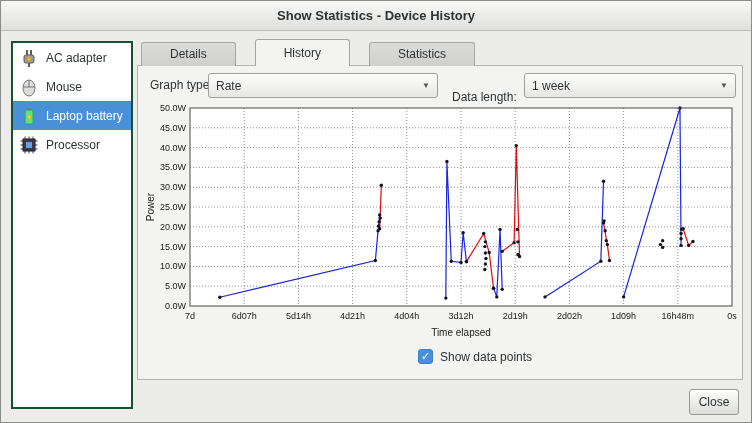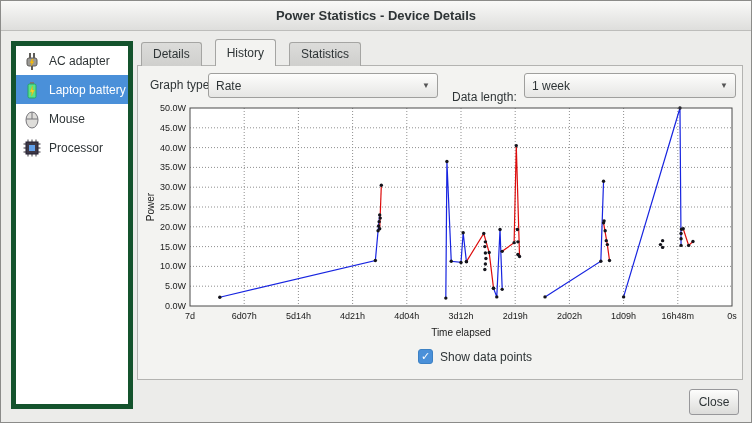--- a/index.html
+++ b/index.html
@@ -22,41 +22,41 @@
     background: linear-gradient(#f9f9f8, #dededc);
     border-bottom: 1px solid #bdbdbb;
     display: flex; align-items: center; justify-content: center;
   }
   .titlebar .title { font-weight: bold; font-size: 13px; color: #2e3436; }
 
   
   .sidebar {
     position: absolute; left: 10px; top: 40px; width: 122px; height: 368px;
     background: #ffffff;
-    border: 5px solid #14532d;
+    border: 2px solid #14532d;
     overflow: hidden;
   }
   .dev-item {
     height: 29px; display: flex; align-items: center; gap: 6px;
     padding-left: 5px; cursor: default; white-space: nowrap;
   }
   .dev-item.selected { background: #4a90d9; color: #ffffff; }
   .dev-icon { width: 22px; height: 22px; flex: 0 0 22px; display: inline-block; }
   .dev-icon svg { width: 22px; height: 22px; display: block; }
 
   
   .tabs {
     position: absolute; left: 140px; top: 38px; height: 27px;
     display: flex; align-items: flex-end; z-index: 3;
   }
   .tab {
-    height: 24px; line-height: 23px; padding: 0 11px;
+    height: 24px; line-height: 23px; padding: 0 28px;
     background: linear-gradient(#dcdcda, #cfcfcd);
     border: 1px solid #a5a5a3; border-bottom: none;
-    border-radius: 3px 3px 0 0; margin-right: 13px;
+    border-radius: 3px 3px 0 0; margin-right: 19px;
     font-size: 12px; color: #2e3436; cursor: default;
   }
   .tab.active {
     background: #f3f3f1; height: 27px; line-height: 26px;
     position: relative; z-index: 4;
   }
 
   
   .content {
     position: absolute; left: 136px; top: 64px; width: 606px; height: 315px;
@@ -98,58 +98,58 @@
     border: 1px solid #97979a; border-radius: 3px;
     font-family: inherit; font-size: 12px; color: #2e3436; cursor: default;
   }
 </style>
 </head>
 <body>
 
 <div class="window">
 
   <div class="titlebar">
-    <span class="title">Power Statistics - Device Details</span>
+    <span class="title">Show Statistics - Device History</span>
   </div>
 
   <div class="sidebar">
 
     <div class="dev-item">
       <span class="dev-icon">
         <svg viewBox="0 0 22 22">
           <rect x="8" y="3" width="2" height="5" fill="#5e5c58"></rect>
           <rect x="12" y="3" width="2" height="5" fill="#5e5c58"></rect>
           <rect x="6" y="8" width="10" height="8" rx="2" fill="#9a9996" stroke="#5e5c58"></rect>
           <polygon points="11,9 9,13 10.8,13 10,16 13,11.5 11.2,11.5 12.3,9" fill="#f5c211" stroke="#e5a50a" stroke-width="0.4"></polygon>
           <rect x="10" y="16" width="2" height="4" fill="#5e5c58"></rect>
         </svg>
       </span>
       <span>AC adapter</span>
     </div>
 
+    <div class="dev-item">
+      <span class="dev-icon">
+        <svg viewBox="0 0 22 22">
+          <ellipse cx="11" cy="12" rx="6" ry="8" fill="#deddda" stroke="#77767b"></ellipse>
+          <line x1="11" y1="4" x2="11" y2="11" stroke="#77767b"></line>
+          <line x1="5.2" y1="11" x2="16.8" y2="11" stroke="#77767b"></line>
+        </svg>
+      </span>
+      <span>Mouse</span>
+    </div>
+
     <div class="dev-item selected active checked">
       <span class="dev-icon">
         <svg viewBox="0 0 22 22">
           <rect x="9" y="3" width="4" height="2.5" fill="#77767b"></rect>
           <rect x="7" y="5" width="8" height="14" rx="1.5" fill="#57e389" stroke="#26a269"></rect>
           <polygon points="11.5,7 9,13 11,13 10.5,17 13.5,11 11.5,11" fill="#f6d32d" stroke="#e5a50a" stroke-width="0.4"></polygon>
         </svg>
       </span>
       <span>Laptop battery</span>
-    </div>
-
-    <div class="dev-item">
-      <span class="dev-icon">
-        <svg viewBox="0 0 22 22">
-          <ellipse cx="11" cy="12" rx="6" ry="8" fill="#deddda" stroke="#77767b"></ellipse>
-          <line x1="11" y1="4" x2="11" y2="11" stroke="#77767b"></line>
-          <line x1="5.2" y1="11" x2="16.8" y2="11" stroke="#77767b"></line>
-        </svg>
-      </span>
-      <span>Mouse</span>
     </div>
 
     <div class="dev-item">
       <span class="dev-icon">
         <svg viewBox="0 0 22 22">
           <path d="M7 2.5v2.5 M11 2.5v2.5 M15 2.5v2.5 M7 17v2.5 M11 17v2.5 M15 17v2.5 M2.5 7h2.5 M2.5 11h2.5 M2.5 15h2.5 M17 7h2.5 M17 11h2.5 M17 15h2.5" stroke="#77767b" stroke-width="1.4"></path>
           <rect x="5" y="5" width="12" height="12" fill="#3d3846" stroke="#241f31"></rect>
           <rect x="8" y="8" width="6" height="6" fill="#62a0ea"></rect>
         </svg>
       </span>

